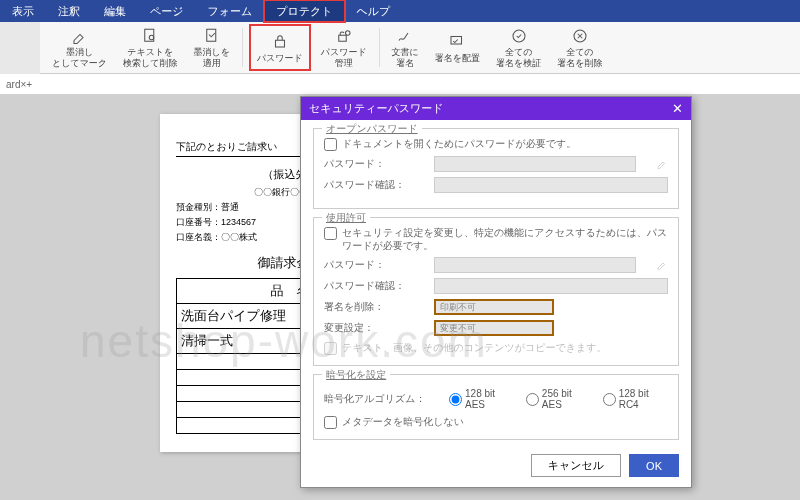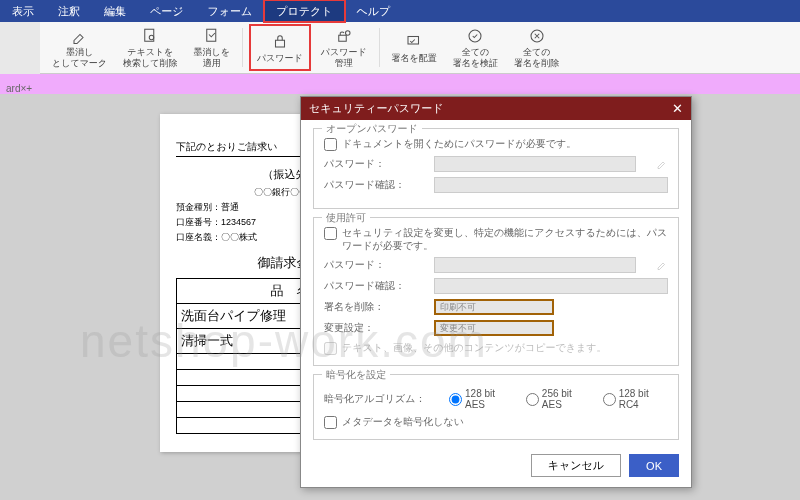--- a/index.html
+++ b/index.html
@@ -9,41 +9,41 @@
 .menubar .mitem { padding: 4px 12px; cursor: pointer; }
 .menubar .mitem.active { background: #1d3a80; outline: 2px solid #e63a3a; outline-offset: -1px; }
 
 .ribbon { background: #f7f7f7; border-bottom: 1px solid #ccc; display: flex; height: 52px; padding: 2px 6px; gap: 4px; margin-left: 40px; }
 .rbtn { display: flex; flex-direction: column; align-items: center; justify-content: center; font-size: 9px; color: #444; padding: 2px 6px; text-align: center; line-height: 1.2; cursor: pointer; }
 .rbtn .ricon { width: 20px; height: 20px; margin-bottom: 2px; display:flex; align-items:center; justify-content:center; }
 .rbtn svg { width: 18px; height: 18px; stroke: #555; fill: none; stroke-width: 1.4; }
 .rbtn.hl { border: 2px solid #e63a3a; }
 .rdiv { width: 1px; background: #ddd; margin: 4px 2px; }
 
-.tabbar { background: #f0abfc; height: 20px; display: flex; align-items:flex-end; font-size: 10px; color: #666; padding: 0 6px; }
+.tabbar { background: #ffffff; height: 20px; display: flex; align-items:center; font-size: 10px; color: #666; padding: 0 6px; }
 .tabbar .tclose { cursor:pointer; }
 
 .workspace { position: relative; background: #d0d0d0; height: 406px; }
 .page { position: absolute; left: 160px; top: 20px; width: 260px; background: #fff; box-shadow: 1px 1px 4px rgba(0,0,0,0.25); padding: 18px 16px; font-size: 10px; }
 .page .pline { border-bottom: 1px solid #000; padding-bottom: 2px; margin: 8px 0 10px; font-size: 10px; }
 .page .pcenter { text-align: center; font-size: 11px; margin-bottom: 4px; }
 .page .plabel { font-size: 9px; margin: 2px 0; }
 .page .ptitle { text-align: center; font-size: 13px; margin: 10px 0 6px; }
 .ptable { border-collapse: collapse; width: 100%; font-size: 13px; }
 .ptable td, .ptable th { border: 1px solid #000; padding: 3px 4px; height: 16px; }
 .ptable th { background: #fff; font-weight: normal; }
 
 .watermark { position: absolute; left: 80px; top: 220px; font-size: 46px; color: rgba(150,150,150,0.25); letter-spacing: 2px; pointer-events: none; user-select: none; z-index: 30; }
 
 .dialog { position: absolute; left: 300px; top: 2px; width: 392px; background: #fff; border: 1px solid #888; box-shadow: 2px 2px 8px rgba(0,0,0,0.3); font-size: 11px; z-index: 20; }
-.dlg-title { background: #7f1d1d; color: #fff; padding: 4px 8px; display:flex; justify-content: space-between; align-items:center; font-size: 11px; }
+.dlg-title { background: #6d28d9; color: #fff; padding: 4px 8px; display:flex; justify-content: space-between; align-items:center; font-size: 11px; }
 .dlg-close { cursor:pointer; font-size: 13px; }
 .dlg-body { padding: 8px 12px 10px; color: #555; }
 .fieldset { border: 1px solid #ccc; padding: 8px 10px 10px; margin-bottom: 8px; position: relative; }
-.fieldset .legend { position: absolute; top: -7px; left: 8px; background: #fff; padding: 0 4px; font-size: 10px; color: #777; }
+.fieldset .legend { position: absolute; top: -7px; left: 8px; background: #fff; padding: 0 4px; font-size: 10px; color: #777; text-decoration: underline; }
 .frow { display: flex; align-items: center; gap: 20px; margin: 5px 0; font-size: 10px; }
 .flabel { width: 90px; color: #666; }
 .finput { flex: 1; height: 16px; background: #e6e6e6; border: 1px solid #ccc; }
 .fselect { width: 120px; height: 16px; background: #e6e6e6; border: 2px solid #a16207; font-size: 9px; padding: 0 4px; color: #888; display:flex; align-items:center; }
 .chk { display:flex; align-items:flex-start; gap:5px; font-size:10px; color:#666; line-height:1.3; }
 .chk input { margin-top: 1px; }
 .radios { display:flex; gap: 12px; font-size: 10px; align-items:center; }
 .radios label { display:flex; align-items:center; gap:3px; }
 .dlg-foot { display:flex; justify-content:flex-end; gap:8px; padding-top: 6px; }
 .btn { border:1px solid #999; background:#fff; padding:3px 16px; font-size:11px; cursor:pointer; }
@@ -107,20 +107,28 @@
           <path d="M7 11V8a3 3 0 015 0"></path>
           <circle cx="17" cy="8" r="3"></circle>
         </svg>
       </div>
       <span>パスワード<br>管理</span>
     </div>
   <div class="rdiv"></div>
   <div class="rbtn">
       <div class="ricon">
         <svg viewBox="0 0 24 24">
+          <path d="M4 18c3-6 5 2 8-4l4-6"></path>
+        </svg>
+      </div>
+      <span>文書に<br>署名</span>
+    </div>
+  <div class="rbtn">
+      <div class="ricon">
+        <svg viewBox="0 0 24 24">
           <rect x="4" y="6" width="14" height="10"></rect>
           <path d="M7 12l2 2 4-4"></path>
         </svg>
       </div>
       <span>署名を配置</span>
     </div>
   <div class="rbtn">
       <div class="ricon">
         <svg viewBox="0 0 24 24">
           <circle cx="12" cy="12" r="8"></circle>

